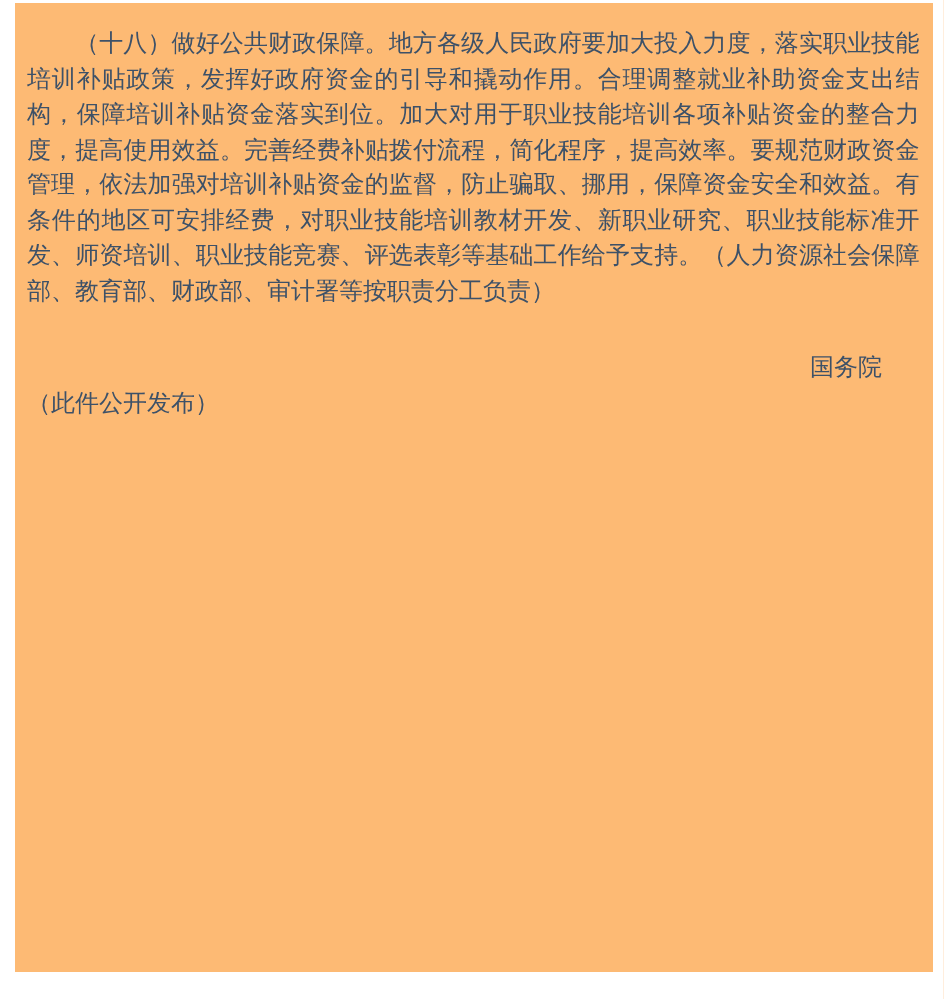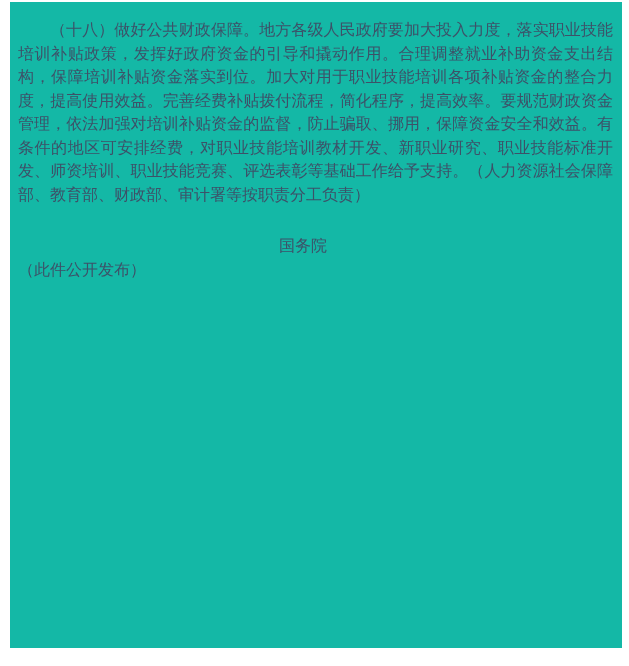--- a/index.html
+++ b/index.html
@@ -21,29 +21,29 @@
     color: #3d5168;        
     padding: 16px 9px 8px 8px;
     font-size: 16px;
     line-height: 23.5px;
   }
   .para {
     text-indent: 2em;
     text-align: justify;
     margin: 0 0 28px 0;
   }
-  .signature { text-align: center; }
+  .signature { text-align: right; }
   .signature-issuer { padding-right: 25px; }
   .signature-date { padding-right: 7px; }
   .publication-note { text-align: left; }
 </style>
 </head>
 <body>
 
-<div class="doc-panel" style="background-color: #14b8a6;">
+<div class="doc-panel" style="background-color: #fdba74;">
   <div style="color: rgb(61, 81, 104);">
 
     <p class="para">（十八）做好公共财政保障。地方各级人民政府要加大投入力度，落实职业技能培训补贴政策，发挥好政府资金的引导和撬动作用。合理调整就业补助资金支出结构，保障培训补贴资金落实到位。加大对用于职业技能培训各项补贴资金的整合力度，提高使用效益。完善经费补贴拨付流程，简化程序，提高效率。要规范财政资金管理，依法加强对培训补贴资金的监督，防止骗取、挪用，保障资金安全和效益。有条件的地区可安排经费，对职业技能培训教材开发、新职业研究、职业技能标准开发、师资培训、职业技能竞赛、评选表彰等基础工作给予支持。（人力资源社会保障部、教育部、财政部、审计署等按职责分工负责）</p>
 
 
 
     <div class="signature">
       <div class="signature-issuer">国务院</div>
     </div>
 

